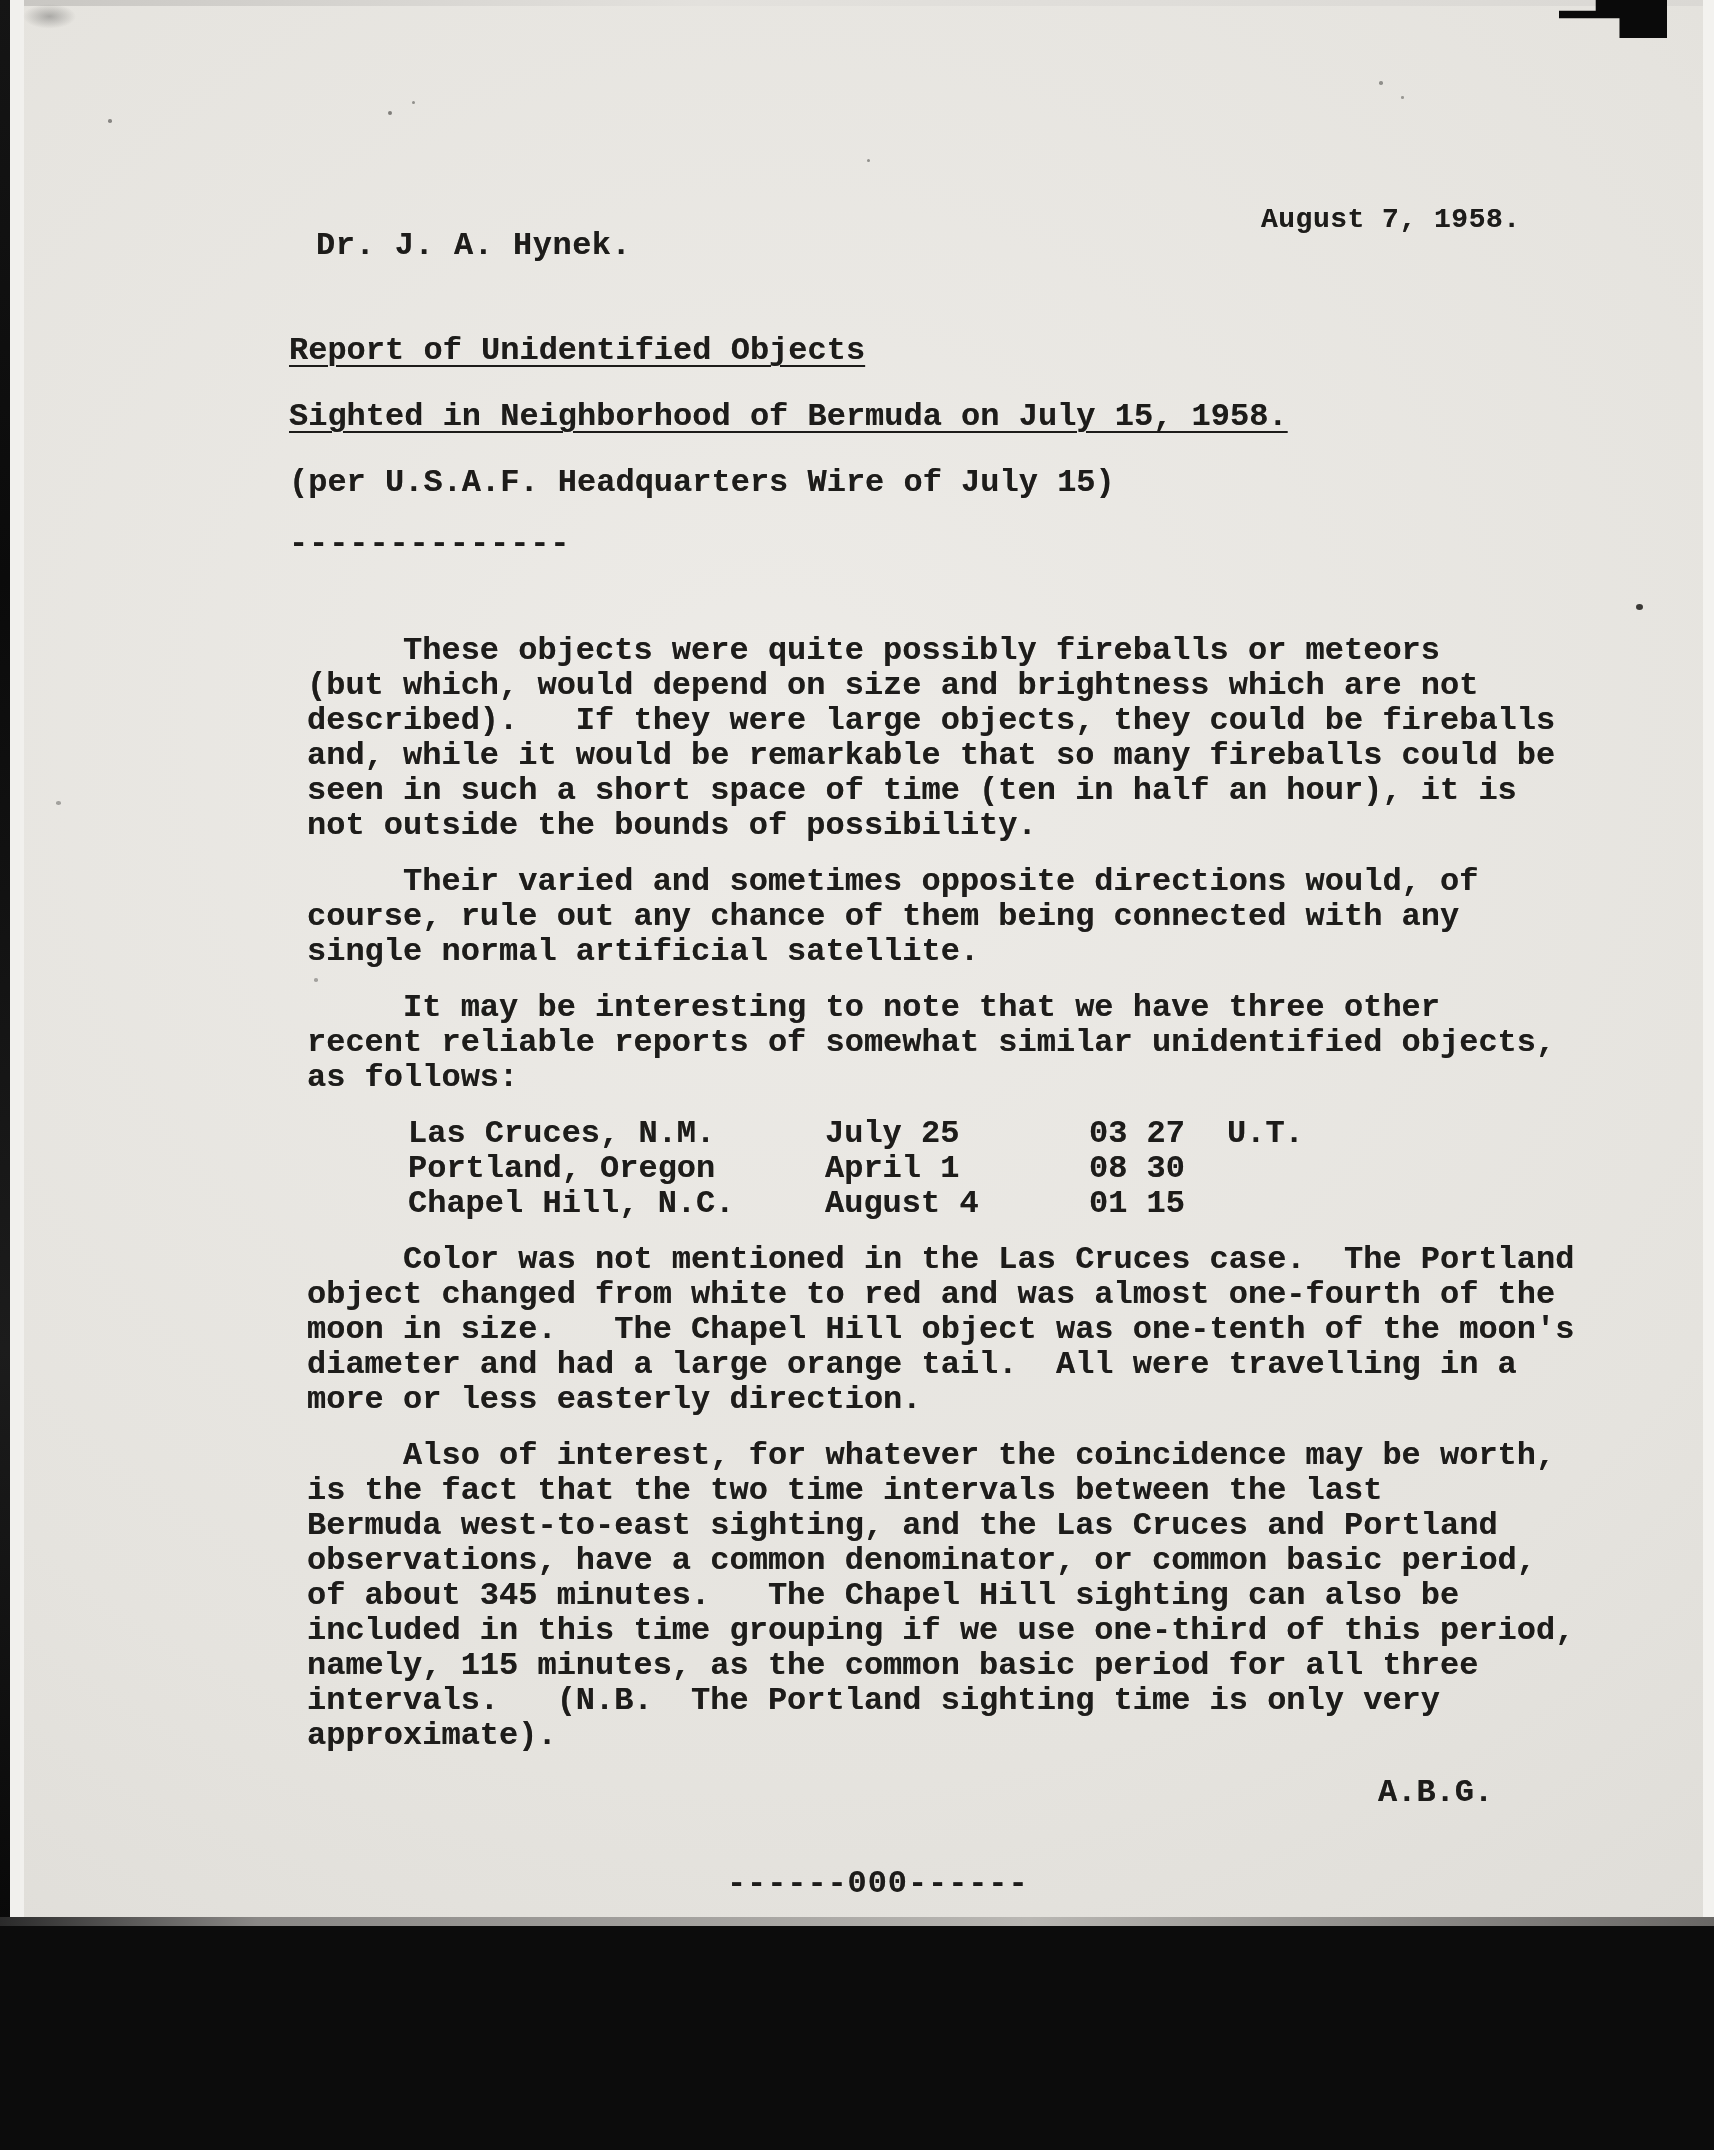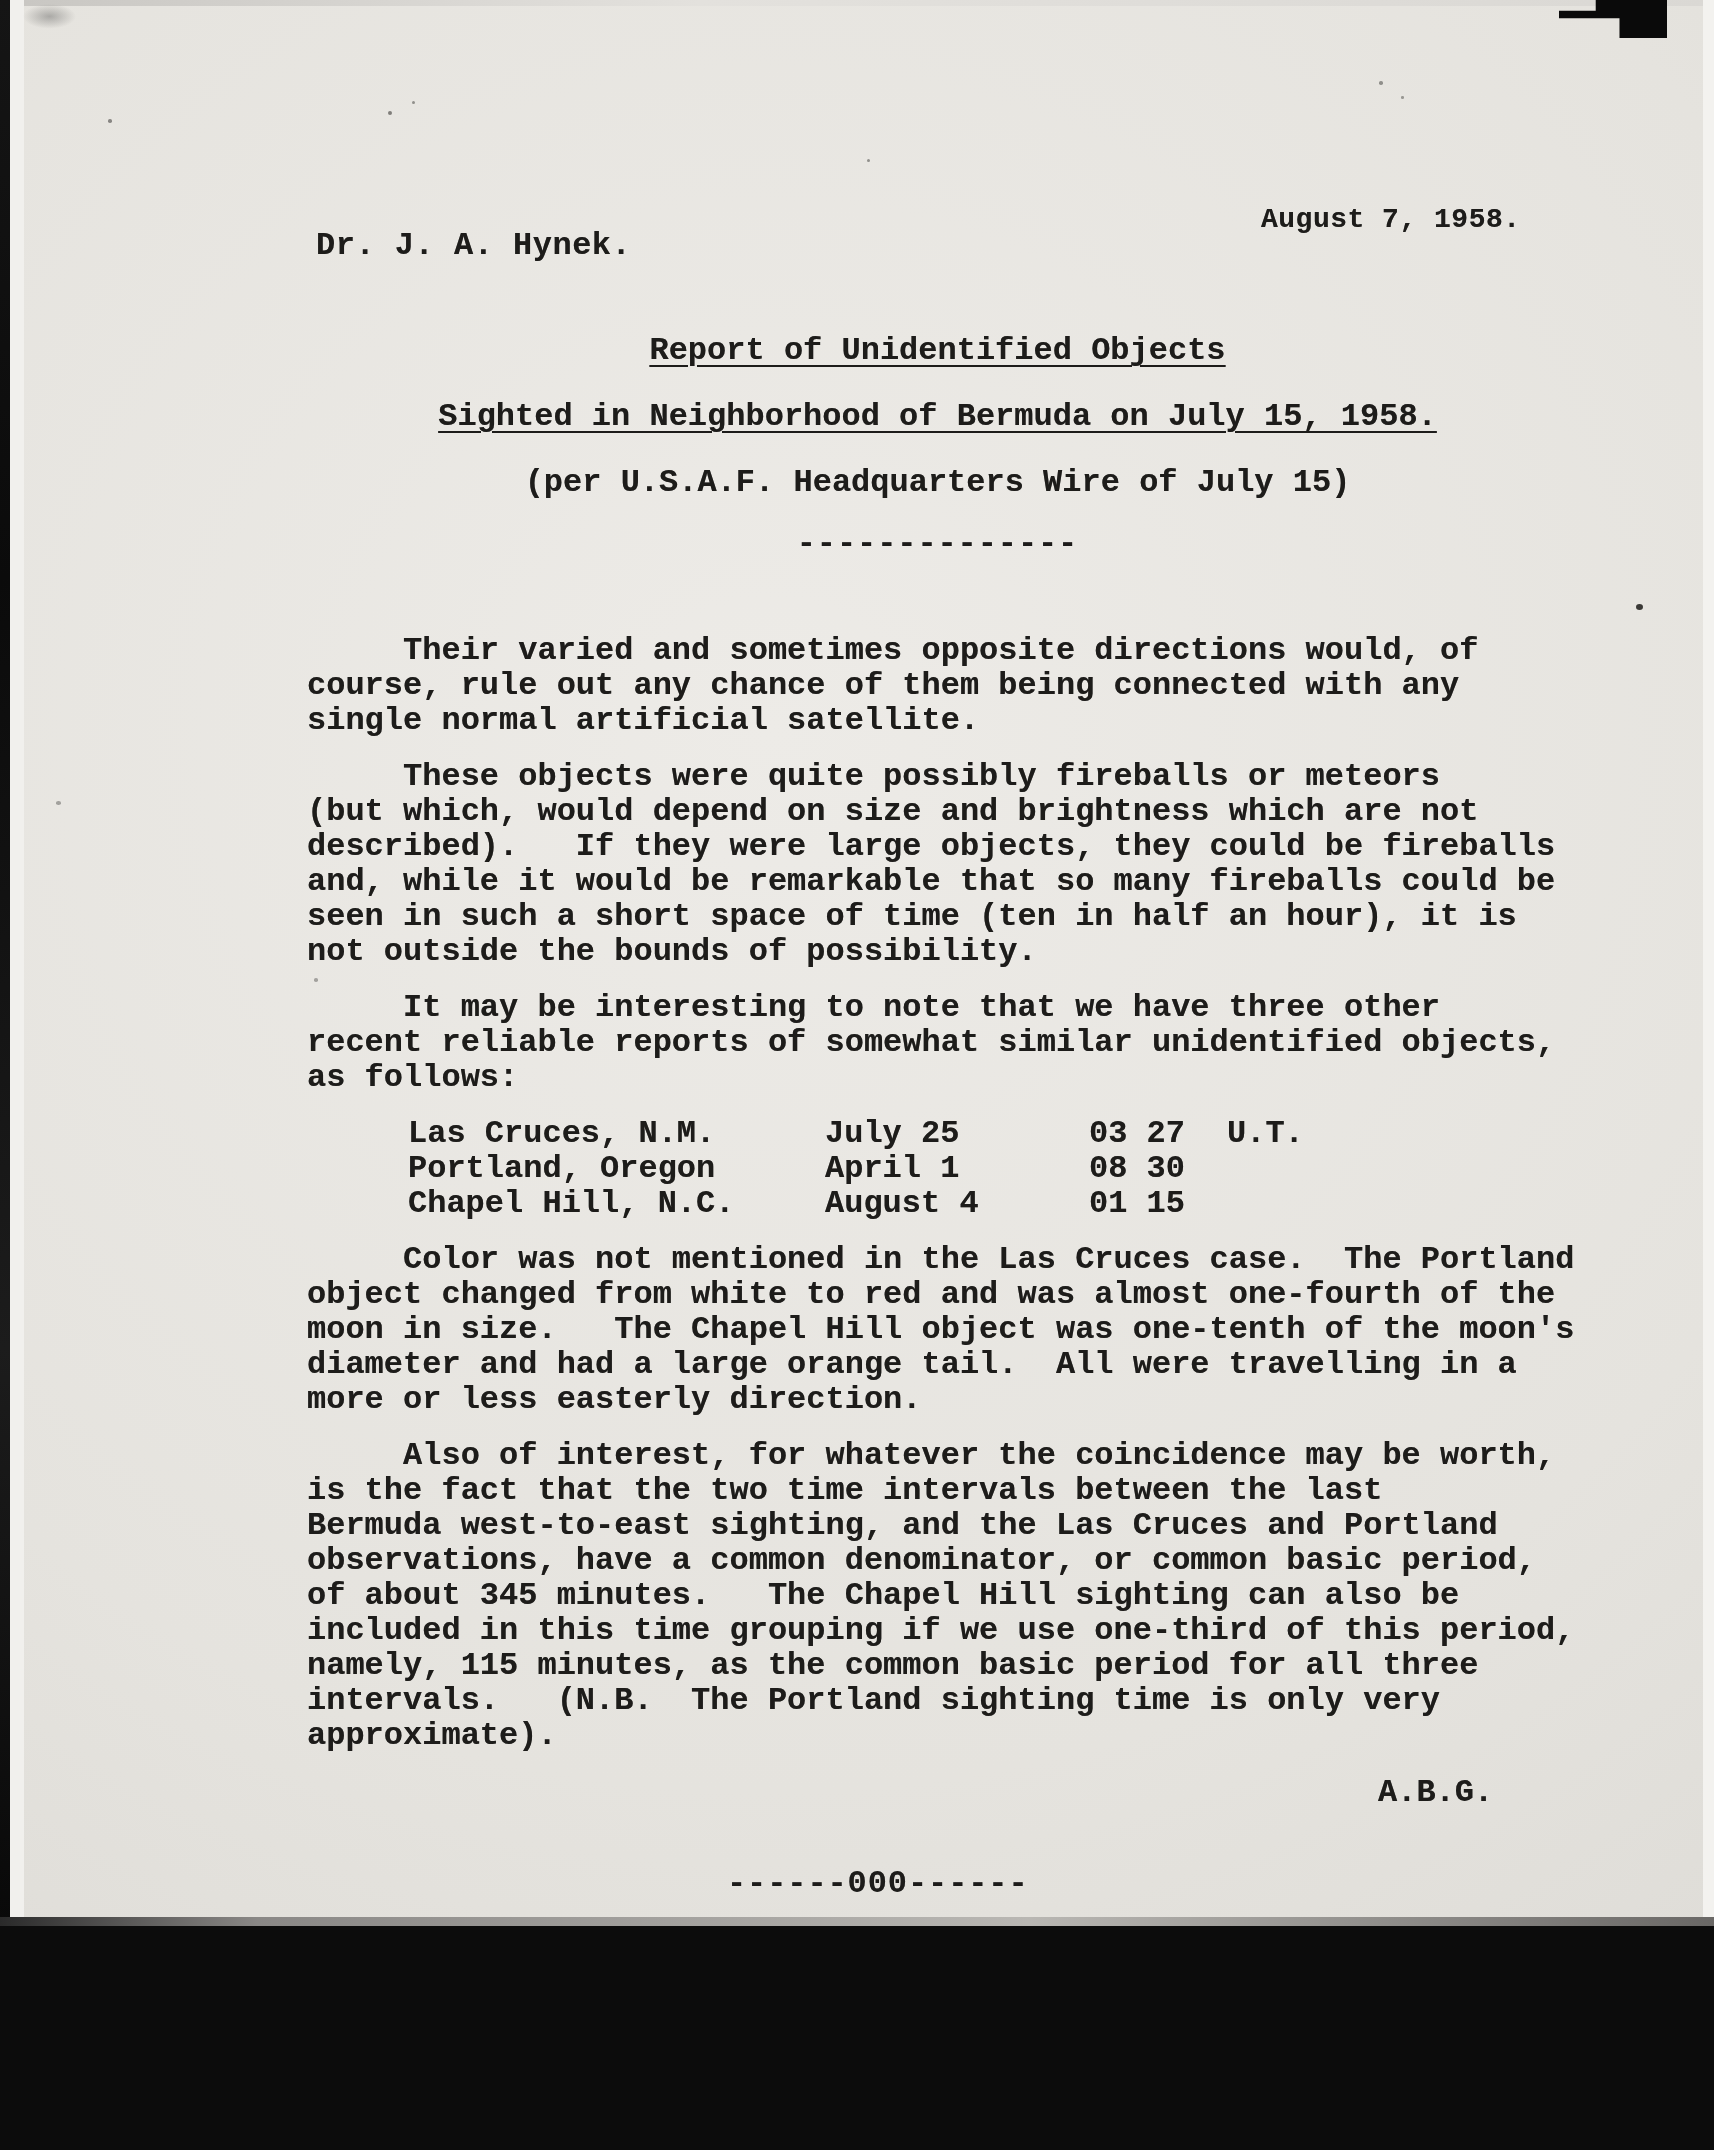--- a/index.html
+++ b/index.html
@@ -65,22 +65,22 @@
   
   .addressee {
     position: absolute; left: 316px; top: 227px;
     font-size: 32px; letter-spacing: 0.5px;
   }
   .date-line {
     position: absolute; left: 1261px; top: 204px;
     font-size: 28px; letter-spacing: 0.5px;
   }
   .title-block {
-    position: absolute; left: 307px; top: 332px; width: 1261px;
-    text-align: center; font-size: 32px;
+    position: absolute; left: 289px; top: 332px; width: 1261px;
+    text-align: left; font-size: 32px;
   }
   .title-line { margin: 0 0 29px 0; }
   .underlined {
     text-decoration: underline;
     text-decoration-thickness: 2.3px;
     text-underline-offset: 6.4px;
   }
   .divider-dashes { margin-top: -4.6px; letter-spacing: 0.9px; }
   .text-col {
     position: absolute; left: 307px; top: 633px; width: 1374px;
@@ -147,29 +147,29 @@
   <div class="date-line">August 7, 1958.</div>
 
   <div class="title-block">
     <div class="title-line underlined">Report of Unidentified Objects</div>
     <div class="title-line underlined">Sighted in Neighborhood of Bermuda on July 15, 1958.</div>
     <div class="title-line">(per U.S.A.F. Headquarters Wire of July 15)</div>
     <div class="title-line divider-dashes">--------------</div>
   </div>
 
   <div class="text-col">
-    <p>     Their varied and sometimes opposite directions would, of
-course, rule out any chance of them being connected with any
-single normal artificial satellite.</p>
     <p>     These objects were quite possibly fireballs or meteors
 (but which, would depend on size and brightness which are not
 described).   If they were large objects, they could be fireballs
 and, while it would be remarkable that so many fireballs could be
 seen in such a short space of time (ten in half an hour), it is
 not outside the bounds of possibility.</p>
+    <p>     Their varied and sometimes opposite directions would, of
+course, rule out any chance of them being connected with any
+single normal artificial satellite.</p>
     <p>     It may be interesting to note that we have three other
 recent reliable reports of somewhat similar unidentified objects,
 as follows:</p>
 
     <div class="sight-table">
       <div class="sight-row">
         <span>Las Cruces, N.M.</span>
         <span>July 25</span>
         <span>03 27</span>
         <span>U.T.</span>

